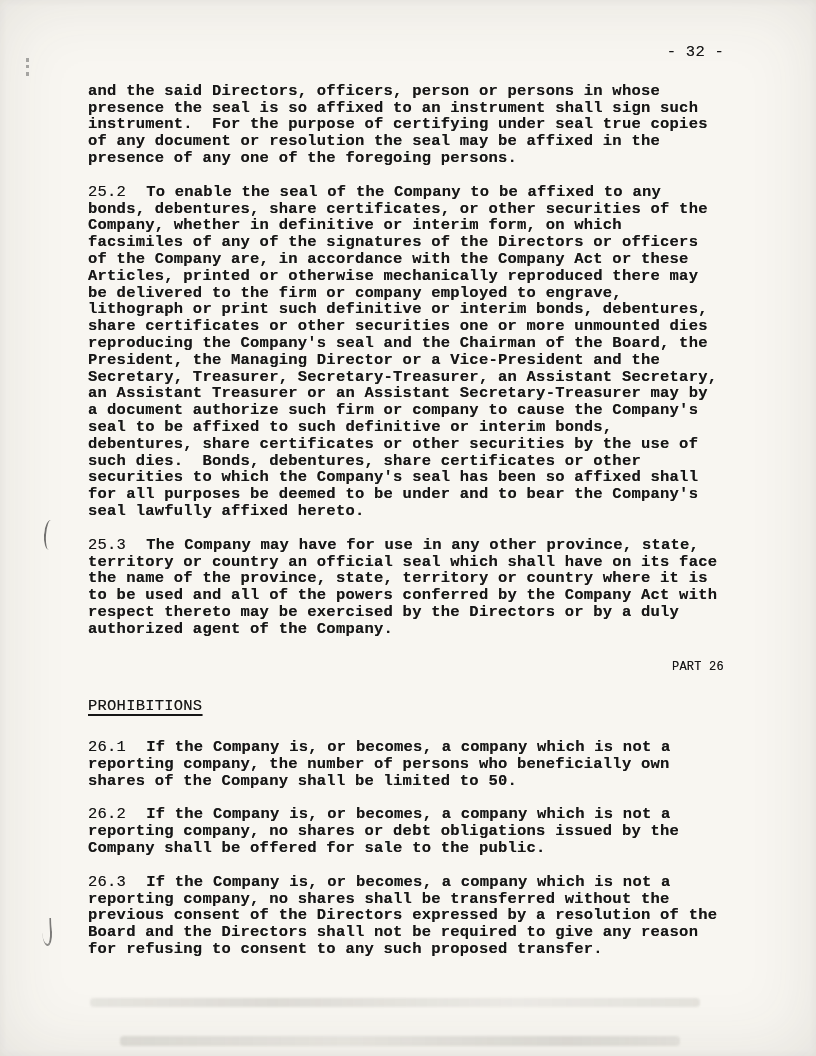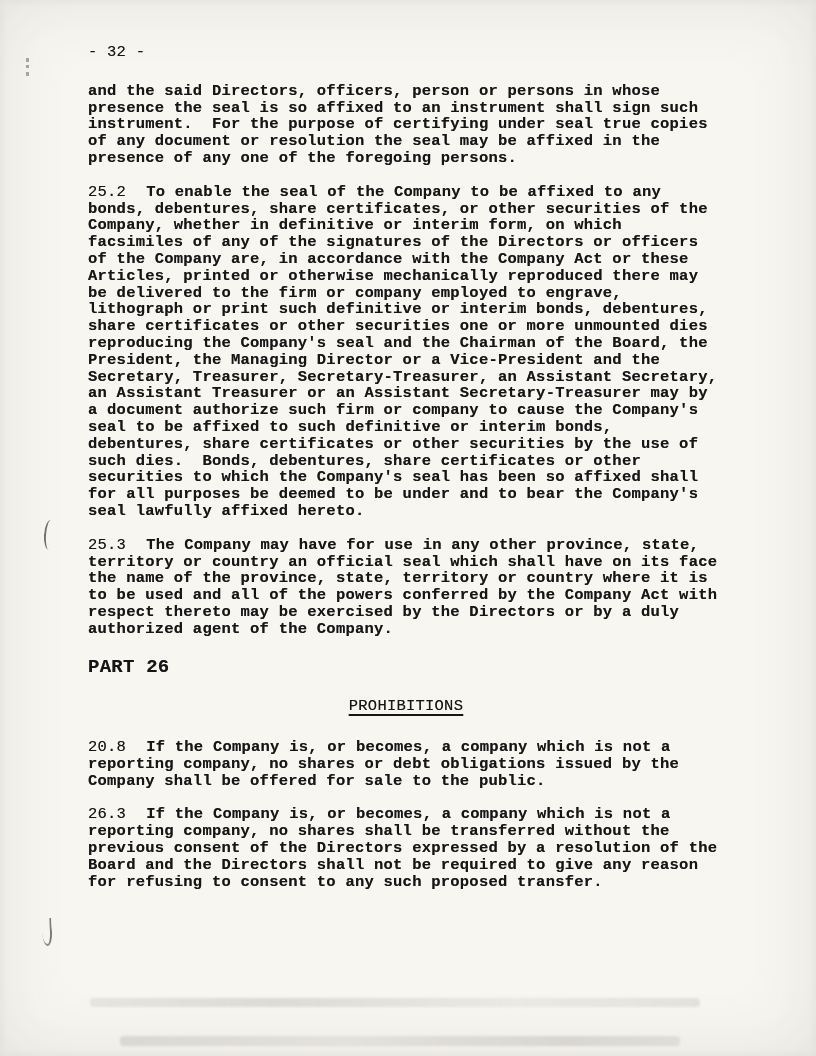--- a/index.html
+++ b/index.html
@@ -26,46 +26,45 @@
     font-size: 15.5px;
     line-height: 16.8px;
     letter-spacing: 0.015em;
     text-shadow: 0 0 0.5px rgba(20,20,20,0.55);
     padding: 44px 0 0 88px;
   }
   .content {
     width: 636px;
   }
   .page-number {
-    text-align: left;
+    text-align: right;
     margin: 0 0 22px 0;
   }
   p.para {
     margin: 0 0 17px 0;
     white-space: normal;
   }
   .para-text, .clause-text {
     white-space: pre-wrap;
     font-weight: bold;
   }
   .clause-num {
     margin-right: 20px;
     white-space: pre;
   }
   .part-heading {
-    font-size: 19px;
-    font-weight: bold;
-    text-align: left;
+    font-size: 12px;
+    font-weight: normal;
+    text-align: right;
     margin: 21px 0 0 0;
     line-height: 16.8px;
   }
   .section-heading {
     font-size: 15.5px;
     font-weight: normal;
-    text-align: center;
     margin: 23px 0 24px 0;
     line-height: 16.8px;
     text-decoration: underline;
     text-underline-offset: 4px;
     text-decoration-thickness: 1.5px;
   }
   
   .artifact { position: absolute; pointer-events: none; }
   .artifact-dots {
     left: 26px; top: 58px; width: 4px; height: 18px;
@@ -108,22 +107,23 @@
     <p class="para"><span class="para-text">and the said Directors, officers, person or persons in whose presence the seal is so affixed to an instrument shall sign such instrument.  For the purpose of certifying under seal true copies of any document or resolution the seal may be affixed in the presence of any one of the foregoing persons.</span></p>
 
     <p class="para clause"><span class="clause-num">25.2</span><span class="clause-text">To enable the seal of the Company to be affixed to any bonds, debentures, share certificates, or other securities of the Company, whether in definitive or interim form, on which facsimiles of any of the signatures of the Directors or officers of the Company are, in accordance with the Company Act or these Articles, printed or otherwise mechanically reproduced there may be delivered to the firm or company employed to engrave, lithograph or print such definitive or interim bonds, debentures, share certificates or other securities one or more unmounted dies reproducing the Company's seal and the Chairman of the Board, the President, the Managing Director or a Vice-President and the Secretary, Treasurer, Secretary-Treasurer, an Assistant Secretary, an Assistant Treasurer or an Assistant Secretary-Treasurer may by a document authorize such firm or company to cause the Company's seal to be affixed to such definitive or interim bonds, debentures, share certificates or other securities by the use of such dies.  Bonds, debentures, share certificates or other securities to which the Company's seal has been so affixed shall for all purposes be deemed to be under and to bear the Company's seal lawfully affixed hereto.</span></p>
 
     <p class="para clause"><span class="clause-num">25.3</span><span class="clause-text">The Company may have for use in any other province, state, territory or country an official seal which shall have on its face the name of the province, state, territory or country where it is to be used and all of the powers conferred by the Company Act with respect thereto may be exercised by the Directors or by a duly authorized agent of the Company.</span></p>
 
     <h2 class="part-heading">PART 26</h2>
 
     <h3 class="section-heading">PROHIBITIONS</h3>
 
+    <p class="para clause"><span class="clause-num">26.1</span><span class="clause-text">If the Company is, or becomes, a company which is not a reporting company, the number of persons who beneficially own shares of the Company shall be limited to 50.</span></p>
 
-    <p class="para clause"><span class="clause-num">20.8</span><span class="clause-text">If the Company is, or becomes, a company which is not a reporting company, no shares or debt obligations issued by the Company shall be offered for sale to the public.</span></p>
+    <p class="para clause"><span class="clause-num">26.2</span><span class="clause-text">If the Company is, or becomes, a company which is not a reporting company, no shares or debt obligations issued by the Company shall be offered for sale to the public.</span></p>
 
     <p class="para clause"><span class="clause-num">26.3</span><span class="clause-text">If the Company is, or becomes, a company which is not a reporting company, no shares shall be transferred without the previous consent of the Directors expressed by a resolution of the Board and the Directors shall not be required to give any reason for refusing to consent to any such proposed transfer.</span></p>
 
   </div>
 
   <div class="artifact artifact-dots"></div>
   <div class="artifact artifact-paren"></div>
   <div class="artifact artifact-jmark"></div>
   <div class="artifact artifact-smudge-1"></div>
   <div class="artifact artifact-smudge-2"></div>

